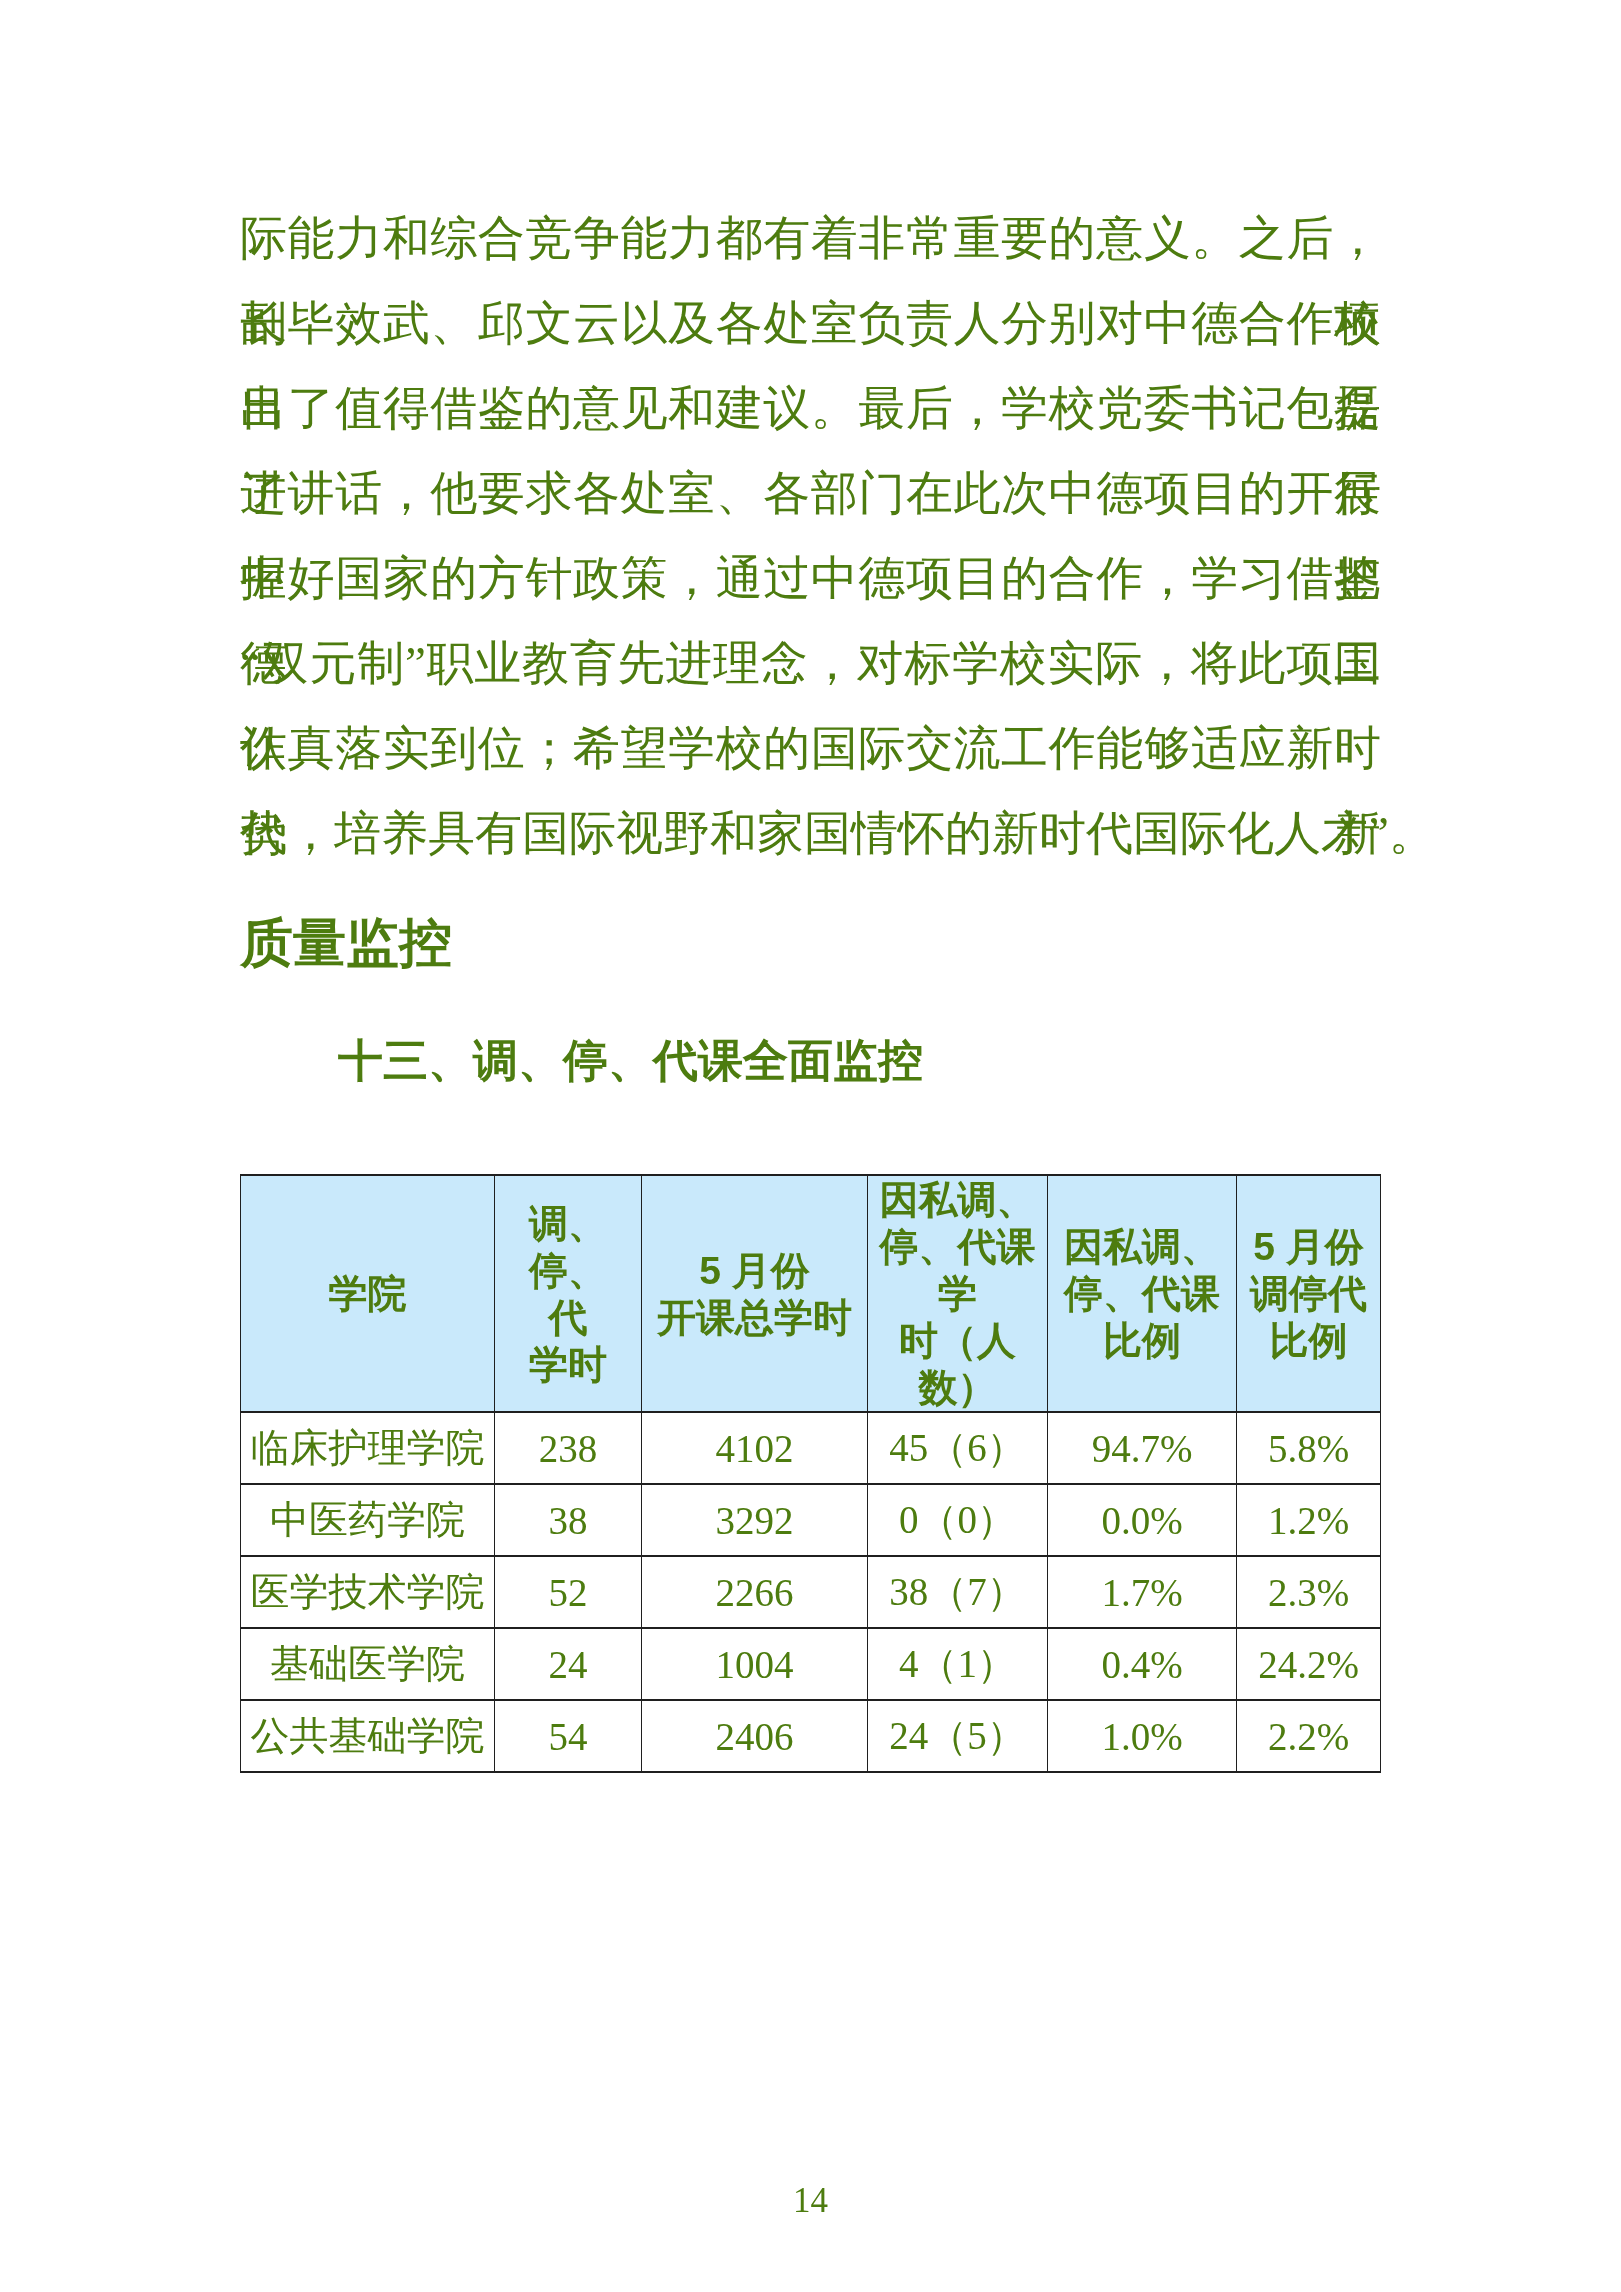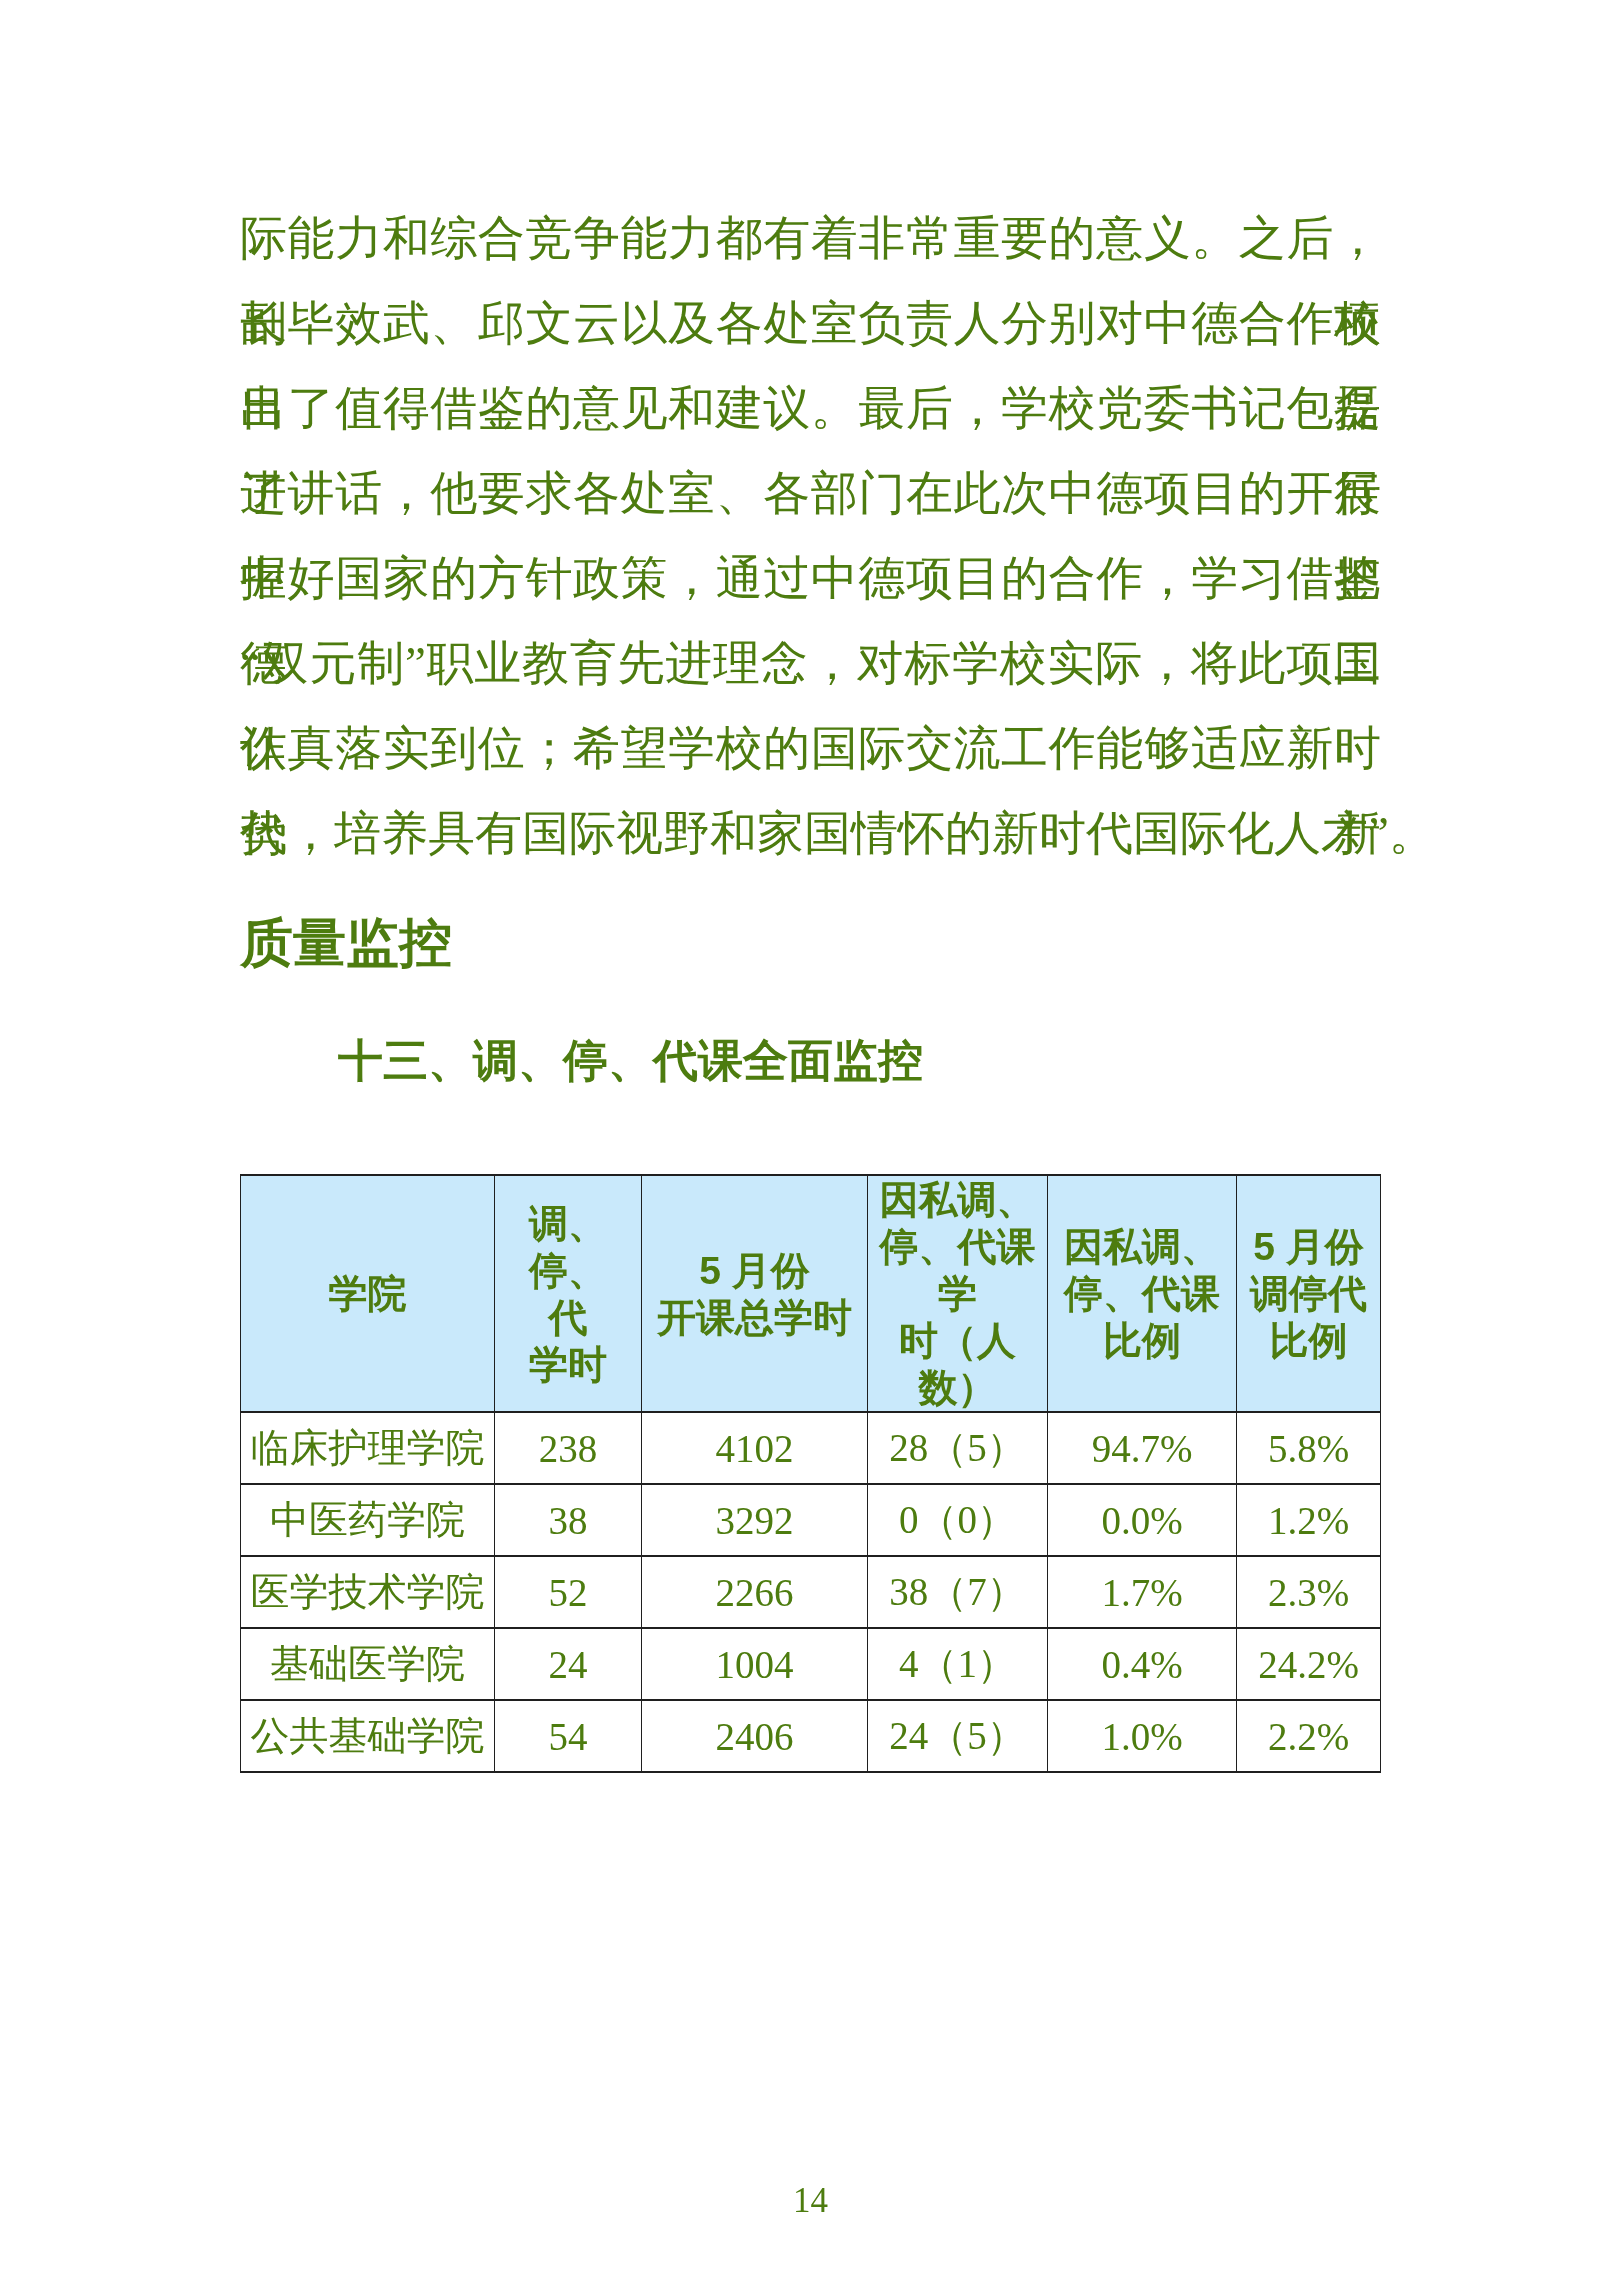--- a/index.html
+++ b/index.html
@@ -111,21 +111,21 @@
             <th style="background: rgb(201, 233, 251);">5 月份
 调停代
 比例</th>
           </tr>
         </thead>
         <tbody>
           <tr>
             <td>临床护理学院</td>
             <td>238</td>
             <td>4102</td>
-            <td>28（5）</td>
+            <td>45（6）</td>
             <td>94.7%</td>
             <td>5.8%</td>
           </tr>
           <tr>
             <td>中医药学院</td>
             <td>38</td>
             <td>3292</td>
             <td>0（0）</td>
             <td>0.0%</td>
             <td>1.2%</td>

